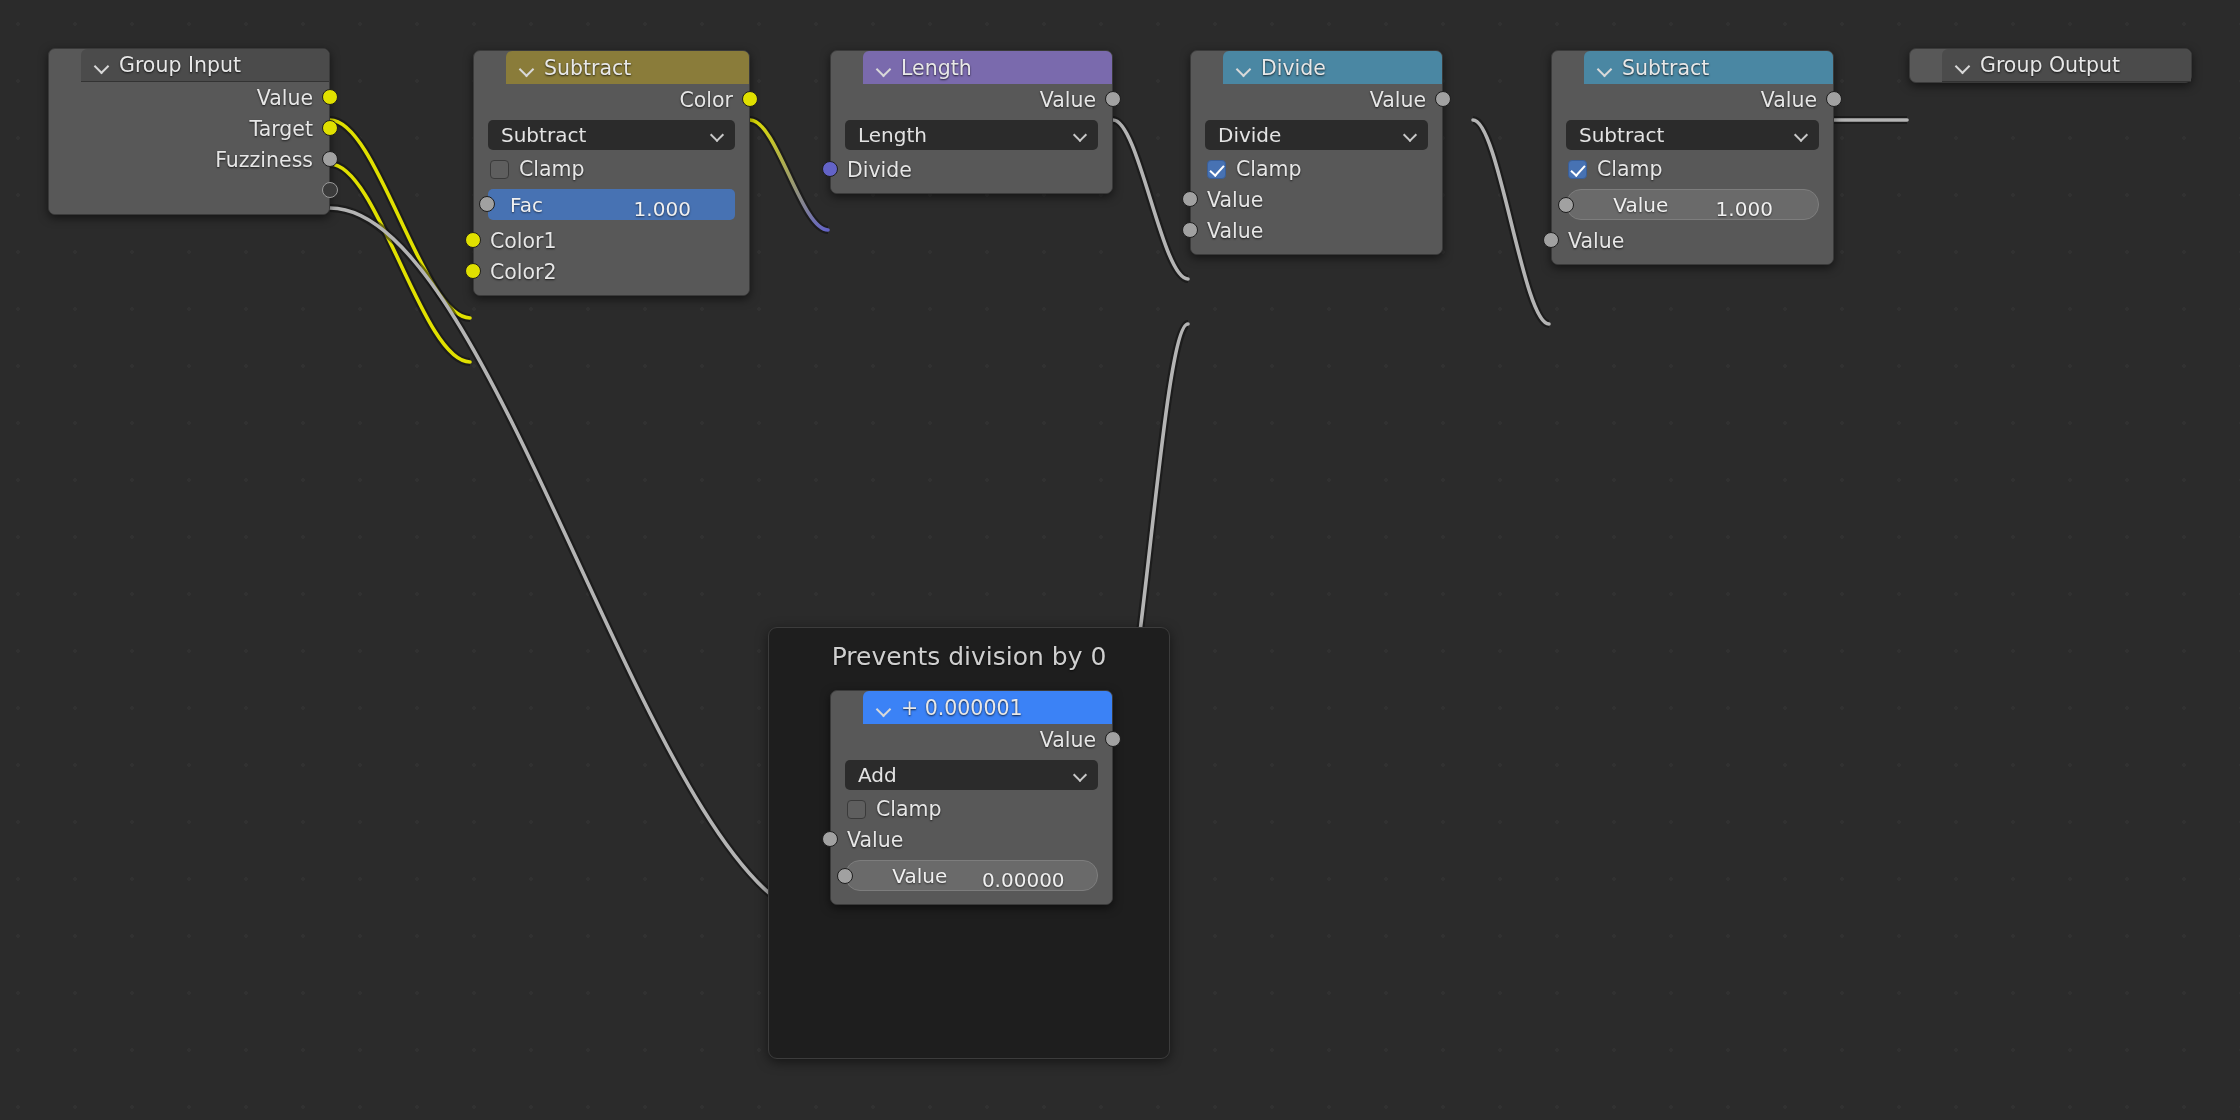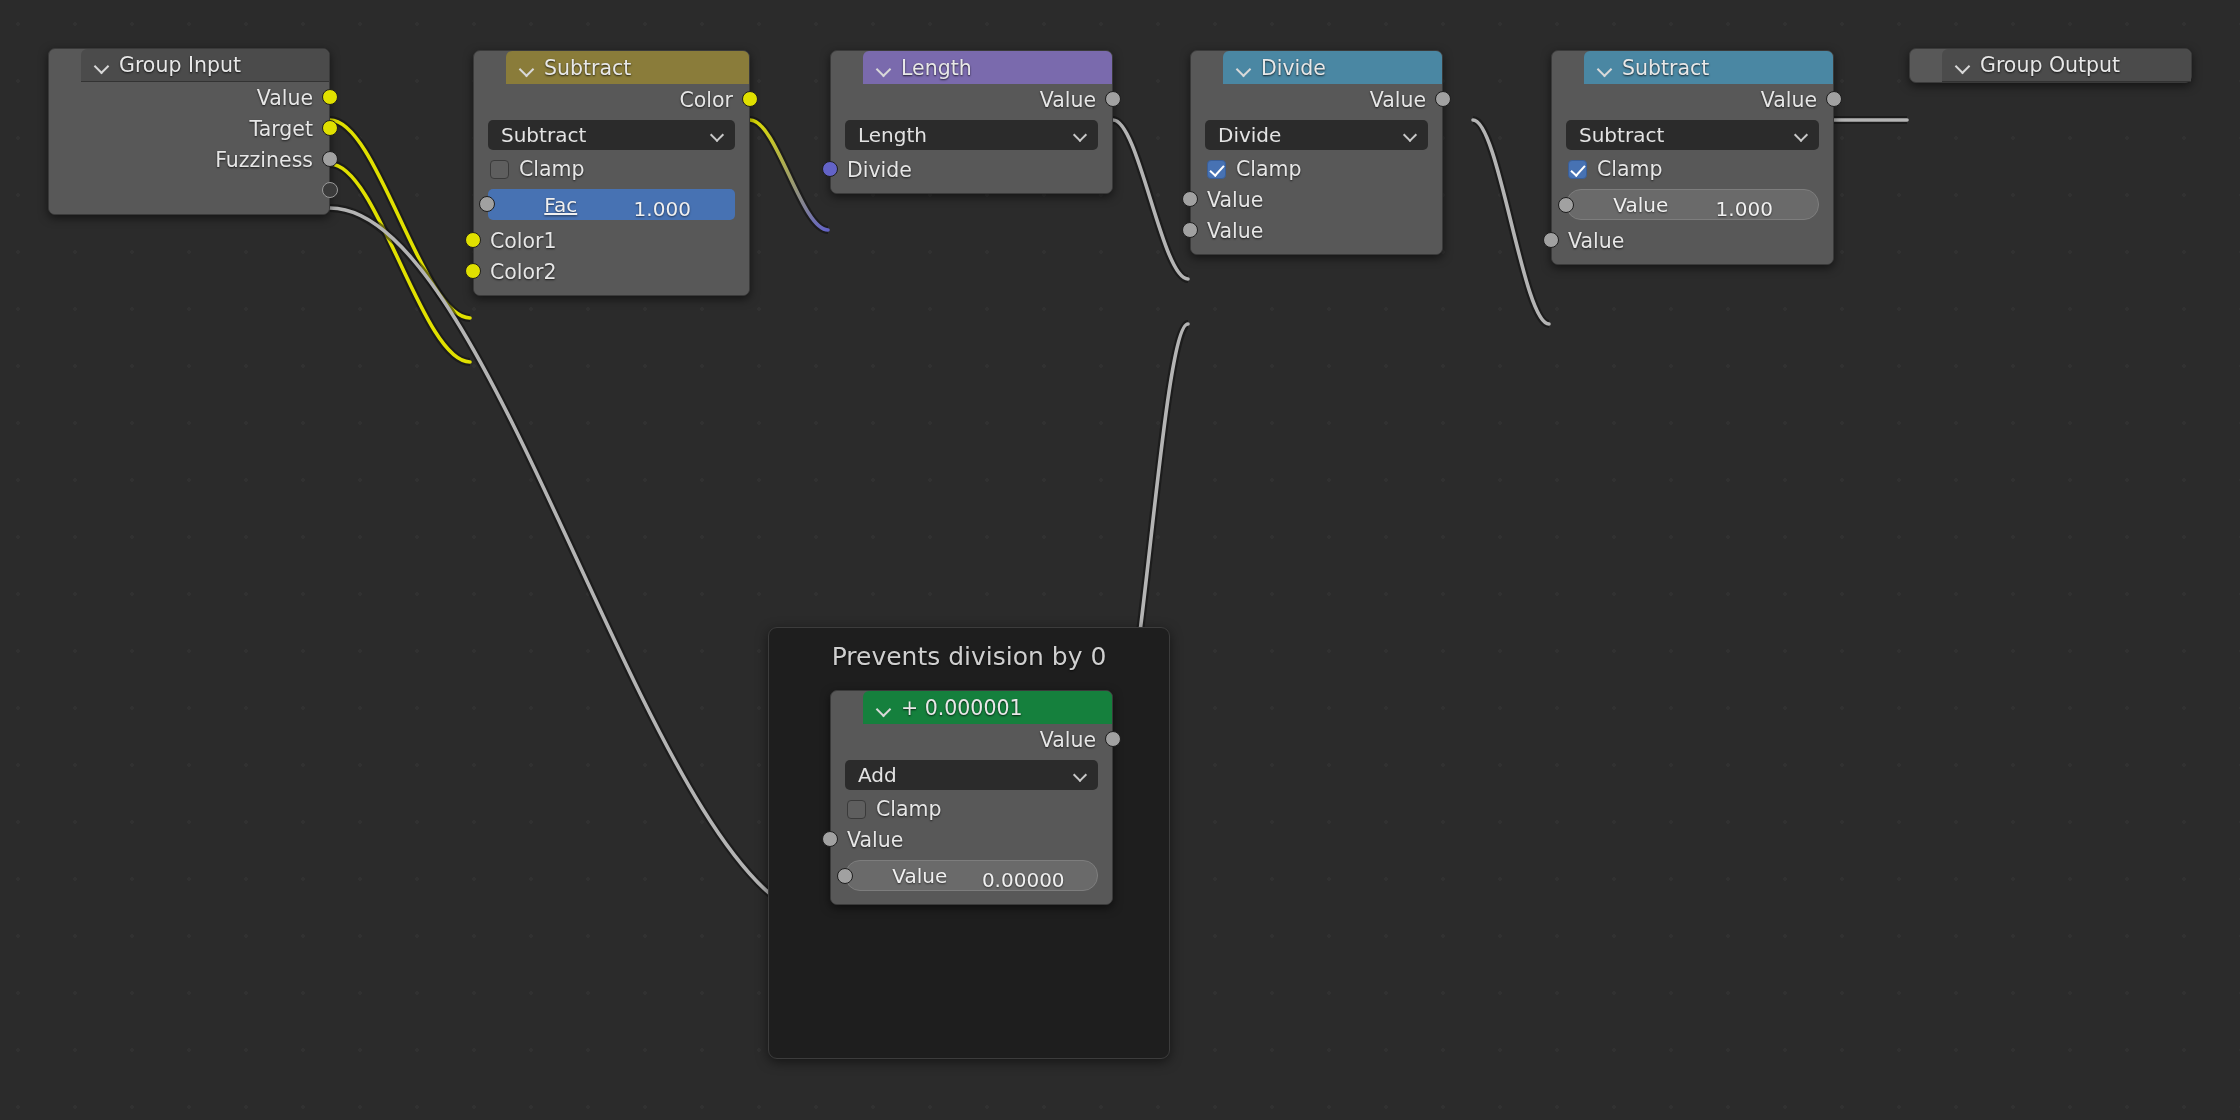--- a/index.html
+++ b/index.html
@@ -98,21 +98,21 @@
     transform:rotate(42deg);
   }
   .cbox-lbl{color:#e6e6e6;font-size:20.5px;text-shadow:0 1px 2px rgba(0,0,0,.7);}
 
   .field{
     position:relative;margin:5px 14px;height:31px;border-radius:15px;
     display:flex;align-items:center;justify-content:space-between;
     padding:0 22px;color:#f0f0f0;font-size:20px;box-sizing:border-box;
   }
   .field.slider{background:#4772b3;border-radius:5px;}
-  .field.slider .fname{flex:1;text-align:center;text-decoration:underline;}
+  .field.slider .fname{flex:1;text-align:left;}
   .field.slider .fval{flex:1;text-align:center;}
   .field.outline{background:#6a6a6a;border:1px solid #7d7d7d;}
   .field.outline .fname{flex:1;text-align:center;}
   .field.outline .fval{flex:1;text-align:center;}
   .fname{text-shadow:0 1px 2px rgba(0,0,0,.55);}
   .fval{text-shadow:0 1px 2px rgba(0,0,0,.55);margin-top:8px;}
 
   .frame{
     position:absolute;border-radius:9px;
     background:#1e1e1e;border:1px solid #3c3c3c;box-sizing:border-box;
@@ -317,21 +317,21 @@
         </div>
       </div>
     </div>
     <div class="node" style="left: 1909px; top: 48px; width: 283px;">
       <div class="node-header plain">
         <span class="chev"></span>
         <span>Group Output</span>
       </div>
     </div>
     <div class="node" style="left: 830px; top: 690px; width: 283px;">
-      <div class="node-header" style="background: #15803d;">
+      <div class="node-header" style="background: #3b82f6;">
         <span class="chev"></span>
         <span>+ 0.000001</span>
       </div>
       <div class="node-body">
         <div class="row out">
           <span class="lbl">Value</span>
           <div class="sock r gray" style="top: 7px;"></div>
         </div>
         <div class="dropdown">
           <span>Add</span>

